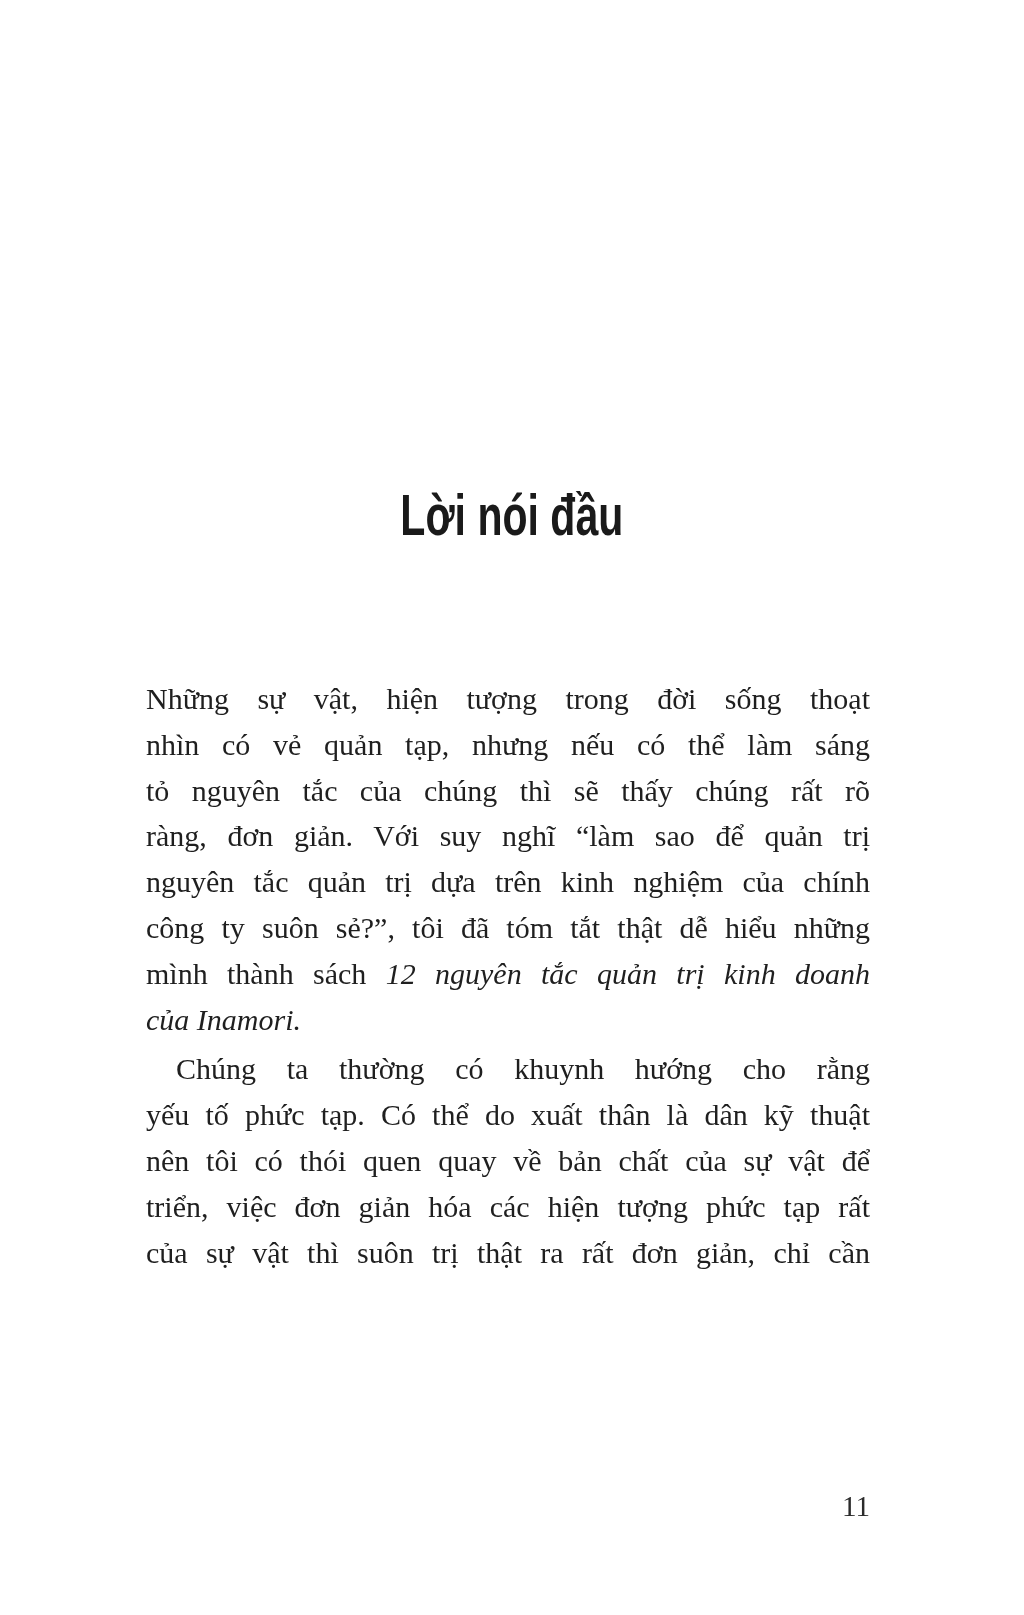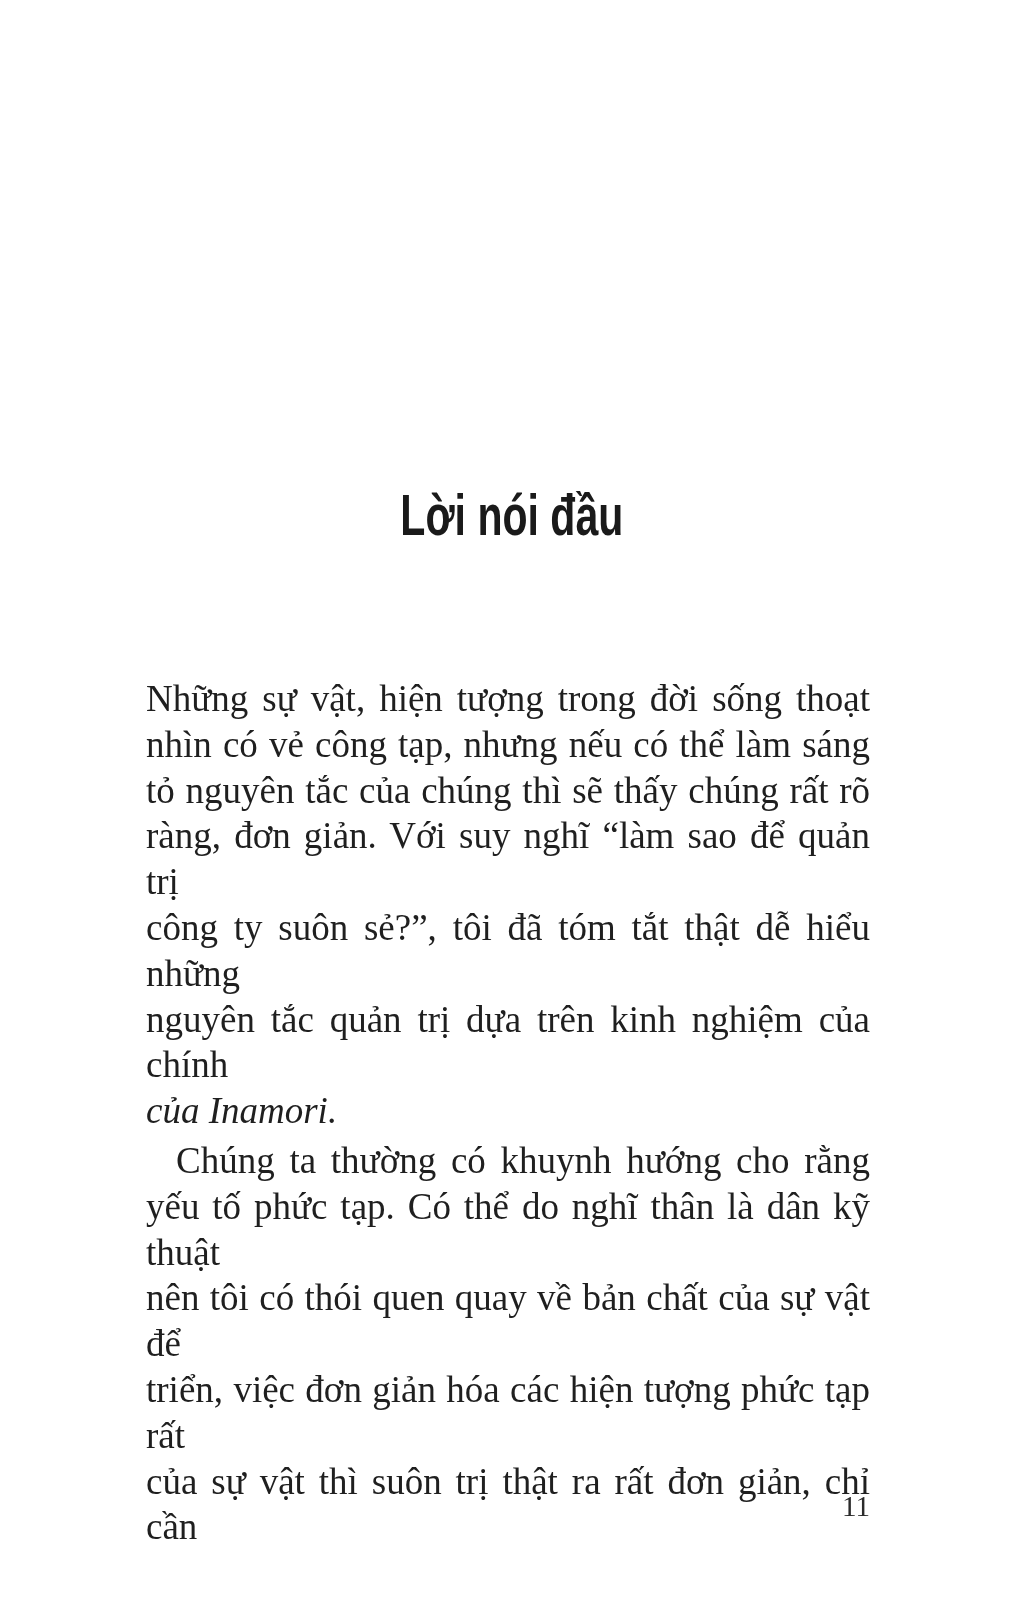--- a/index.html
+++ b/index.html
@@ -30,21 +30,21 @@
     letter-spacing: 0px;
     transform: scaleX(0.72);
     transform-origin: center;
     white-space: nowrap;
   }
   .body-text {
     position: absolute;
     left: 146px;
     top: 676px;
     width: 724px;
-    font-size: 37px;
+    font-size: 30px;
     line-height: 45.8px;
   }
   .para { margin: 0; }
   .para + .para { margin-top: 4px; }
   .line {
     text-align: justify;
     text-align-last: justify;
     white-space: normal;
   }
   .line.left {
@@ -66,31 +66,32 @@
 <body>
 
 <div class="page">
 
   <h1 class="chapter-title" style="margin:0; font-weight:normal;"><span class="txt">Lời nói đầu</span></h1>
 
   <div class="body-text">
 
     <div class="para">
       <div class="line"><span>Những sự vật, hiện tượng trong đời sống thoạt</span><span class="it"></span></div>
-      <div class="line"><span>nhìn có vẻ công tạp, nhưng nếu có thể làm sáng</span><span class="it"></span></div>
+      <div class="line"><span>nhìn có vẻ quản tạp, nhưng nếu có thể làm sáng</span><span class="it"></span></div>
       <div class="line"><span>tỏ nguyên tắc của chúng thì sẽ thấy chúng rất rõ</span><span class="it"></span></div>
       <div class="line"><span>ràng, đơn giản. Với suy nghĩ “làm sao để quản trị</span><span class="it"></span></div>
+      <div class="line"><span>nguyên tắc quản trị dựa trên kinh nghiệm của chính</span><span class="it"></span></div>
       <div class="line"><span>công ty suôn sẻ?”, tôi đã tóm tắt thật dễ hiểu những</span><span class="it"></span></div>
-      <div class="line"><span>nguyên tắc quản trị dựa trên kinh nghiệm của chính</span><span class="it"></span></div>
+      <div class="line"><span>mình thành sách </span><span class="it">12 nguyên tắc quản trị kinh doanh</span></div>
       <div class="line left"><span></span><span class="it">của Inamori.</span></div>
     </div>
 
     <div class="para">
       <div class="line indent"><span>Chúng ta thường có khuynh hướng cho rằng</span><span class="it"></span></div>
-      <div class="line"><span>yếu tố phức tạp. Có thể do nghĩ thân là dân kỹ thuật</span><span class="it"></span></div>
+      <div class="line"><span>yếu tố phức tạp. Có thể do xuất thân là dân kỹ thuật</span><span class="it"></span></div>
       <div class="line"><span>nên tôi có thói quen quay về bản chất của sự vật để</span><span class="it"></span></div>
       <div class="line"><span>triển, việc đơn giản hóa các hiện tượng phức tạp rất</span><span class="it"></span></div>
       <div class="line"><span>của sự vật thì suôn trị thật ra rất đơn giản, chỉ cần</span><span class="it"></span></div>
     </div>
 
   </div>
 
   <div class="page-number">11</div>
 
 </div>

